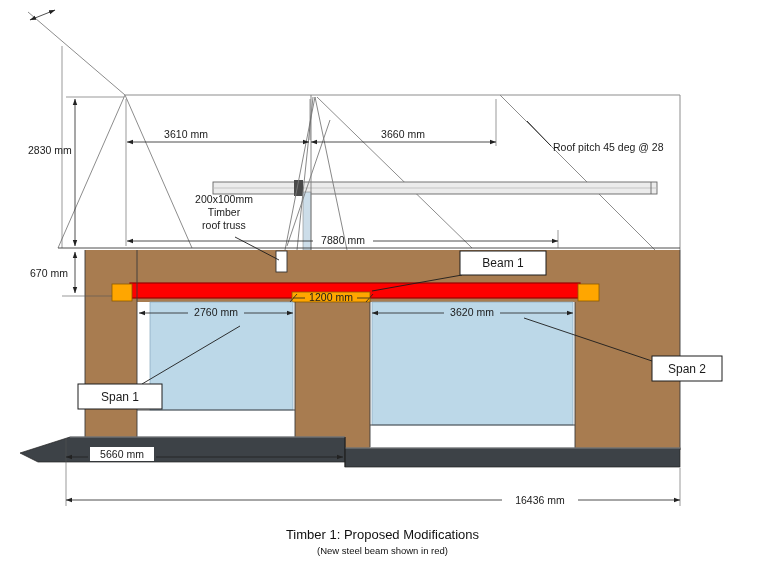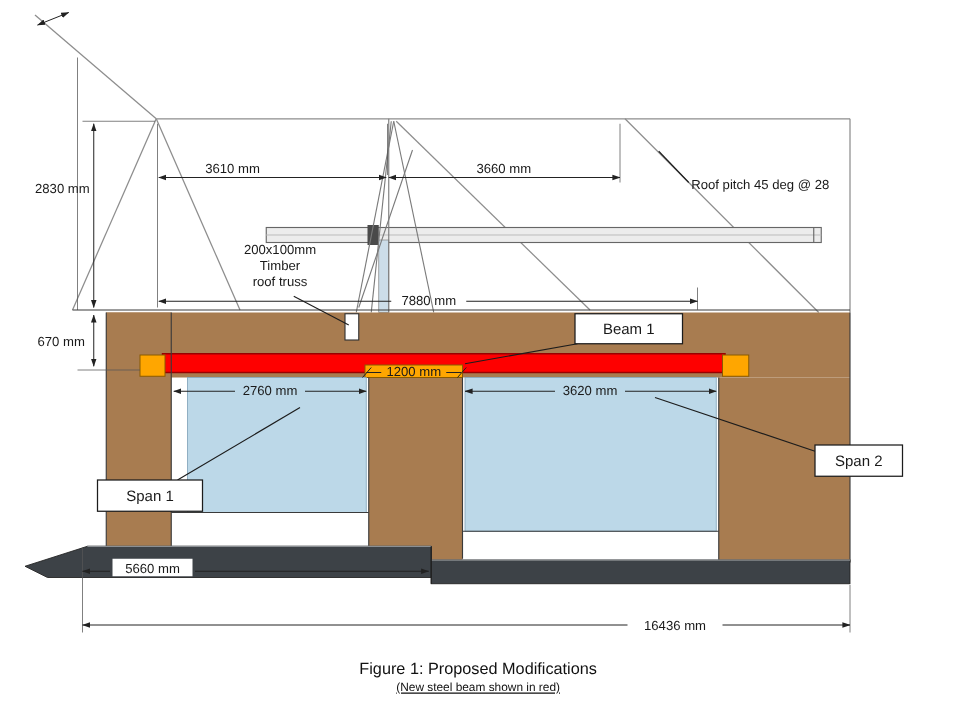--- a/index.html
+++ b/index.html
@@ -11,21 +11,21 @@
   .roofline{stroke:#8d8d8d;stroke-width:1;fill:none;}
   .mastline{stroke:#7a7a7a;stroke-width:0.9;fill:none;}
   .edge{stroke:#3a3a3a;stroke-width:0.9;fill:none;}
   .dim{stroke:#222222;stroke-width:0.8;fill:none;}
   .ext{stroke:#555555;stroke-width:0.6;fill:none;}
   .leader{stroke:#1c1c1c;stroke-width:0.9;fill:none;}
   .callout-box{fill:#ffffff;stroke:#1c1c1c;stroke-width:1;}
   .caption-title{position:absolute;top:527px;left:0;width:765px;text-align:center;
                  font-size:13px;color:#111;}
   .caption-sub{position:absolute;top:545px;left:0;width:765px;text-align:center;
-               font-size:9.5px;color:#111;text-decoration:underline;}
+               font-size:9.5px;color:#111;}
 </style>
 </head>
 <body>
 
 <div class="page">
 
 <svg width="765" height="518" viewBox="0 0 765 518">
   <defs>
     <marker id="arr" viewBox="0 0 10 10" refX="9.5" refY="5" markerWidth="8" markerHeight="8" orient="auto-start-reverse">
       <path d="M0 1.5 L10 5 L0 8.5 z" fill="#222"></path>
@@ -172,16 +172,16 @@
     <line class="leader" x1="142" y1="384" x2="240" y2="326"></line>
     <rect class="callout-box" x="78" y="384" width="84" height="25"></rect>
     <text class="callout-txt" x="120" y="401" text-anchor="middle">Span 1</text>
 
     <line class="leader" x1="652" y1="361" x2="524" y2="318"></line>
     <rect class="callout-box" x="652" y="356" width="70" height="25"></rect>
     <text class="callout-txt" x="687" y="373" text-anchor="middle">Span 2</text>
   </g>
 </svg>
 
-<div class="caption-title">Figure 1: Proposed Modifications</div>
+<div class="caption-title">Timber 1: Proposed Modifications</div>
 <div class="caption-sub">(New steel beam shown in red)</div>
 
 </div>
 
 </body></html>

